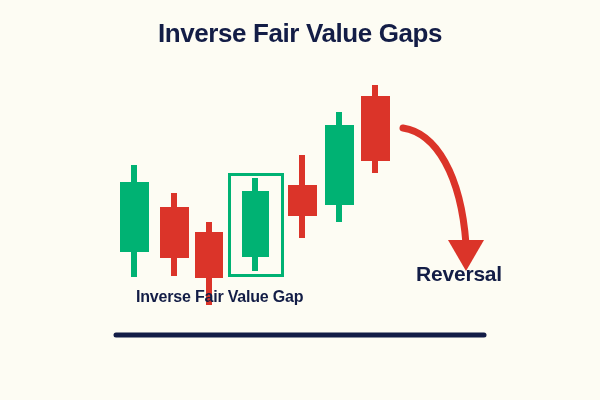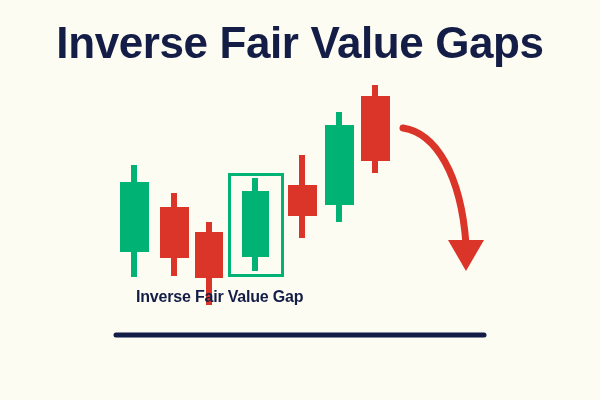--- a/index.html
+++ b/index.html
@@ -18,21 +18,21 @@
     width: 600px;
     height: 400px;
     background: #fdfcf3;
   }
   #title {
     position: absolute;
     left: 0;
     top: 18px;
     width: 600px;
     text-align: center;
-    font-size: 44px;
+    font-size: 26px;
     font-weight: bold;
     letter-spacing: -0.4px;
     color: #131d46;
     font-family: "Liberation Sans", sans-serif;
   }
   #chart-svg {
     position: absolute;
     left: 0;
     top: 0;
   }
@@ -105,14 +105,15 @@
     <g>
       <path d="M 403 128 C 436 133, 461 175, 466 244" fill="none" stroke="#db3429" stroke-width="7" stroke-linecap="round"></path>
       <polygon points="448,240 484,240 466,271" fill="#db3429"></polygon>
     </g>
 
     <line x1="116" y1="335" x2="484" y2="335" stroke="#131d46" stroke-width="5" stroke-linecap="round"></line>
   </svg>
 
   <div class="chart-label" id="gap-caption">Inverse Fair Value Gap</div>
 
+  <div class="chart-label" id="reversal-label">Reversal</div>
 
 </div>
 
 </body></html>

